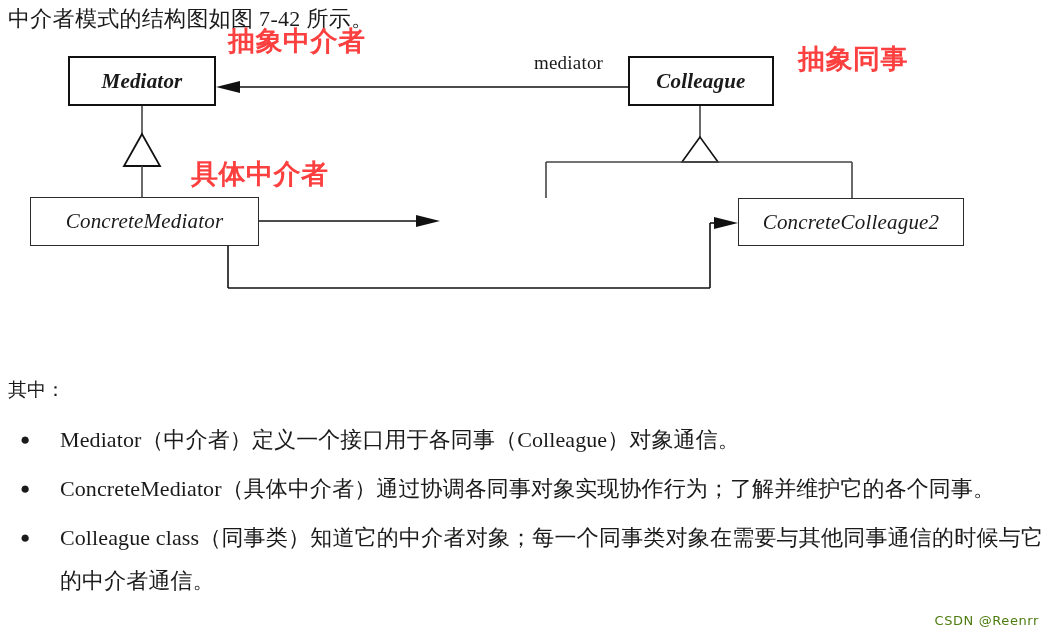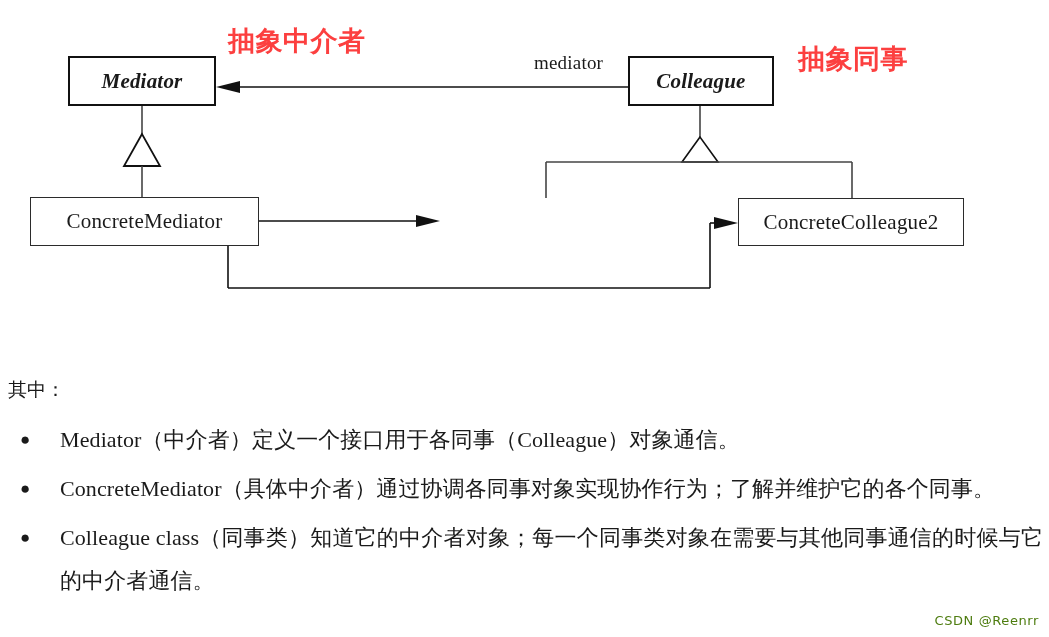--- a/index.html
+++ b/index.html
@@ -80,20 +80,21 @@
     position: absolute;
     box-sizing: border-box;
     border: 2px solid #111111;
     background: #ffffff;
     display: flex;
     align-items: center;
     justify-content: center;
     font-size: 21px;
     letter-spacing: 0.2px;
     white-space: nowrap;
+    font-style: italic;
   }
   .uml-box.abstract {
     font-style: italic;
     font-weight: bold;
   }
   .uml-box.concrete {
     border-width: 1px;
     border-color: #2b2b2b;
   }
 
@@ -148,20 +149,21 @@
     font-size: 13px;
     letter-spacing: 0.6px;
     white-space: nowrap;
   }
 </style>
 </head>
 <body>
 
 <div id="page">
 
+  <div class="intro-line">中介者模式的结构图如图 7-42 所示。</div>
 
   <div class="diagram">
 
     <svg class="connectors" width="1049" height="310" viewBox="0 0 1049 310">
 
       <line x1="628" y1="87" x2="228" y2="87" stroke="#111111" stroke-width="1.6"></line>
       <polygon points="216,87 240,81 240,93" fill="#111111"></polygon>
 
       <line x1="142" y1="106" x2="142" y2="136" stroke="#444444" stroke-width="1.6"></line>
       <polygon points="142,134 124,166 160,166" fill="#ffffff" stroke="#111111" stroke-width="1.8"></polygon>
@@ -191,20 +193,21 @@
 
 
     <div class="uml-box concrete" id="box-concrete-colleague2">ConcreteColleague2</div>
 
     <div class="role-label">mediator</div>
 
     <div class="annot" id="annot-abstract-mediator">抽象中介者</div>
 
     <div class="annot" id="annot-abstract-colleague">抽象同事</div>
 
+    <div class="annot" id="annot-concrete-mediator">具体中介者</div>
   </div>
 
 
   <div class="section-label">其中：</div>
 
   <div class="bullets">
     <div class="bullet">
       <span class="dot">●</span>
       <span>Mediator（中介者）定义一个接口用于各同事（Colleague）对象通信。</span>
     </div>

